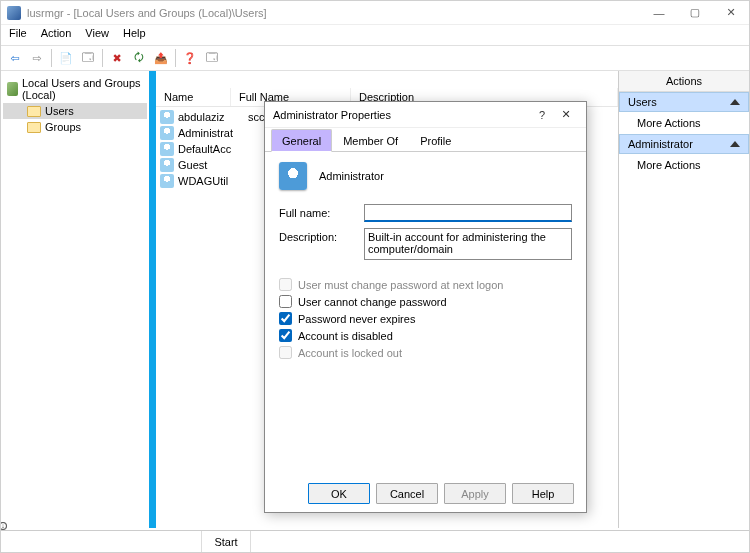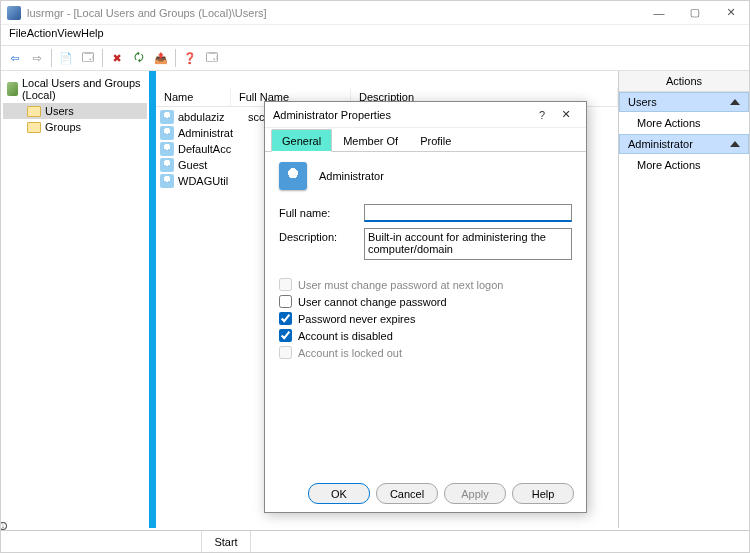--- a/index.html
+++ b/index.html
@@ -6,21 +6,21 @@
 body { width: 750px; height: 553px; background: #fff; position: relative; overflow: hidden; border: 1px solid #d0d0d0; }
 
 
 .titlebar { height: 24px; background: #fff; display: flex; align-items: center; padding-left: 6px; border-bottom: 1px solid #eee; }
 .titlebar .app-icon { width: 14px; height: 14px; background: linear-gradient(135deg,#7aa6d6,#2d5a9a); border-radius: 2px; margin-right: 6px; }
 .titlebar .title { color: #888; flex: 1; }
 .win-controls { display: flex; }
 .win-controls div { width: 36px; height: 24px; display: flex; align-items: center; justify-content: center; color: #555; }
 
 
-.menubar { height: 20px; display: flex; padding: 2px 8px; }
+.menubar { height: 20px; display: flex; gap: 14px; padding: 2px 8px; }
 .menubar span { cursor: default; }
 
 
 .toolbar { height: 26px; border-top: 1px solid #e0e0e0; border-bottom: 1px solid #e0e0e0; display: flex; align-items: center; padding: 0 4px; gap: 2px; }
 .toolbar .tb { width: 20px; height: 20px; display: flex; align-items: center; justify-content: center; border-radius: 2px; }
 .toolbar .sep { width: 1px; height: 18px; background: #ccc; margin: 0 2px; }
 
 
 .main { position: absolute; top: 70px; bottom: 24px; left: 0; right: 0; display: flex; }
 .tree { width: 155px; border-right: 7px solid #0ea5e9; padding: 4px 2px; }
@@ -45,33 +45,33 @@
 .actions-link { padding: 5px 18px; }
 .tri-up { width:0;height:0;border-left:5px solid transparent;border-right:5px solid transparent;border-bottom:6px solid #333;}
 
 
 .dialog { position: absolute; left: 219px; top: 100px; width: 323px; height: 412px; background: #fff; border: 1px solid #888; box-shadow: 2px 2px 12px rgba(0,0,0,0.25); margin-left: 44px; }
 .dlg-title { height: 26px; display: flex; align-items: center; padding: 0 8px; border-bottom: 1px solid #eee;}
 .dlg-title .t { flex: 1; }
 .dlg-title .hc { width: 24px; text-align: center; color: #333; cursor: default;}
 .dlg-tabs { display: flex; border-bottom: 1px solid #ccc; padding-left: 6px; gap: 0; }
 .dlg-tabs div { padding: 5px 10px 4px; border: 1px solid transparent; position: relative; top:1px;}
-.dlg-tabs div.active { border: 1px solid #ccc; border-bottom: 1px solid #fff; background: #5eead4; border-radius: 2px 2px 0 0;}
+.dlg-tabs div.active { border: 1px solid #ccc; border-bottom: 1px solid #fff; background: #c4b5fd; border-radius: 2px 2px 0 0;}
 .dlg-body { padding: 10px 14px; }
 .dlg-header { display: flex; align-items: center; gap: 12px; margin-bottom: 14px; }
 .big-icon { width: 28px; height: 28px; background: radial-gradient(circle at 50% 40%, #fff 5px,#4d9bd8 5px); border-radius: 3px; box-shadow: 0 1px 2px rgba(0,0,0,0.3);}
 .form-row { display: flex; align-items: flex-start; margin-bottom: 6px; }
 .form-row label { width: 85px; padding-top: 3px;}
 .form-row input[type=text] { flex: 1; height: 18px; border: 1px solid #888; padding: 1px 3px;}
 .form-row textarea { flex: 1; height: 32px; border: 1px solid #888; padding: 2px 3px; resize: none; font-family: inherit; font-size: 11px;}
 .chk { display: flex; align-items: center; gap: 6px; margin: 4px 0;}
 .chk input { width: 13px; height: 13px; accent-color: #0067c0;}
 .chk.disabled { color: #888; }
 .dlg-footer { position: absolute; bottom: 8px; right: 12px; left: 12px; display: flex; justify-content: flex-end; gap: 6px;}
-.dlg-footer button { width: 62px; height: 21px; border: 1px solid #a7a7a7; background: #f0f0f0; border-radius: 10px;}
+.dlg-footer button { width: 62px; height: 21px; border: 1px solid #a7a7a7; background: #f0f0f0; border-radius: 1px;}
 .dlg-footer button:disabled { color: #888;}
 .dlg-footer button.default { border-color: #0078d7;}
 
 
 .taskbar { position: absolute; bottom: 0; left: 0; right: 0; height: 22px; background: #fff; border-top: 1px solid #ccc; display: flex;}
 .taskbar .start { width: 50px; text-align: center; line-height: 22px; margin-left:200px; border-left:1px solid #ddd; border-right:1px solid #ddd;}
 </style>
 </head>
 <body>
 

